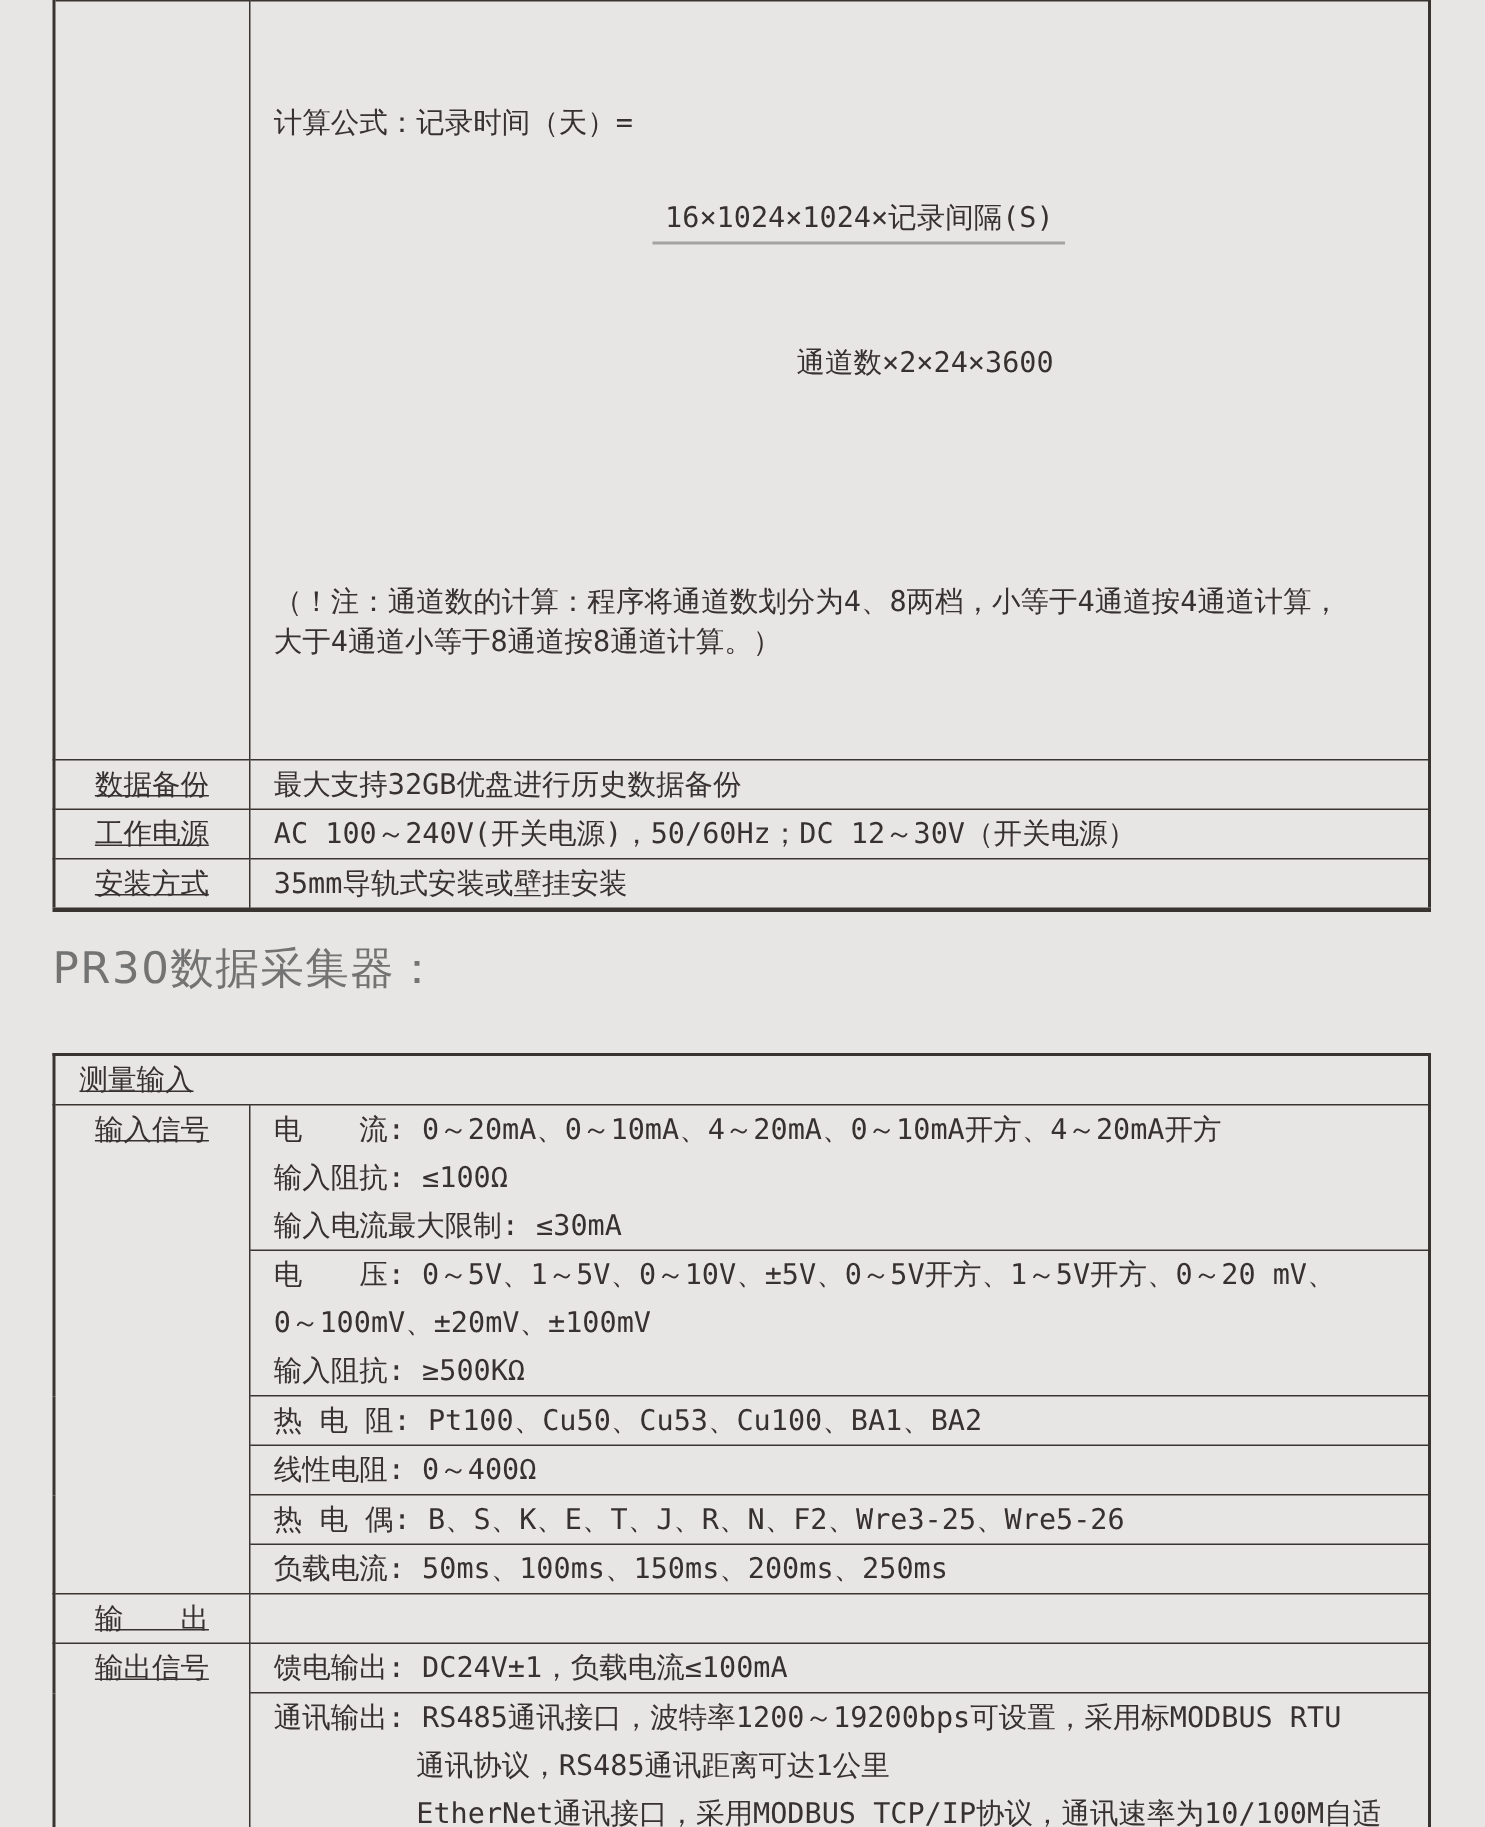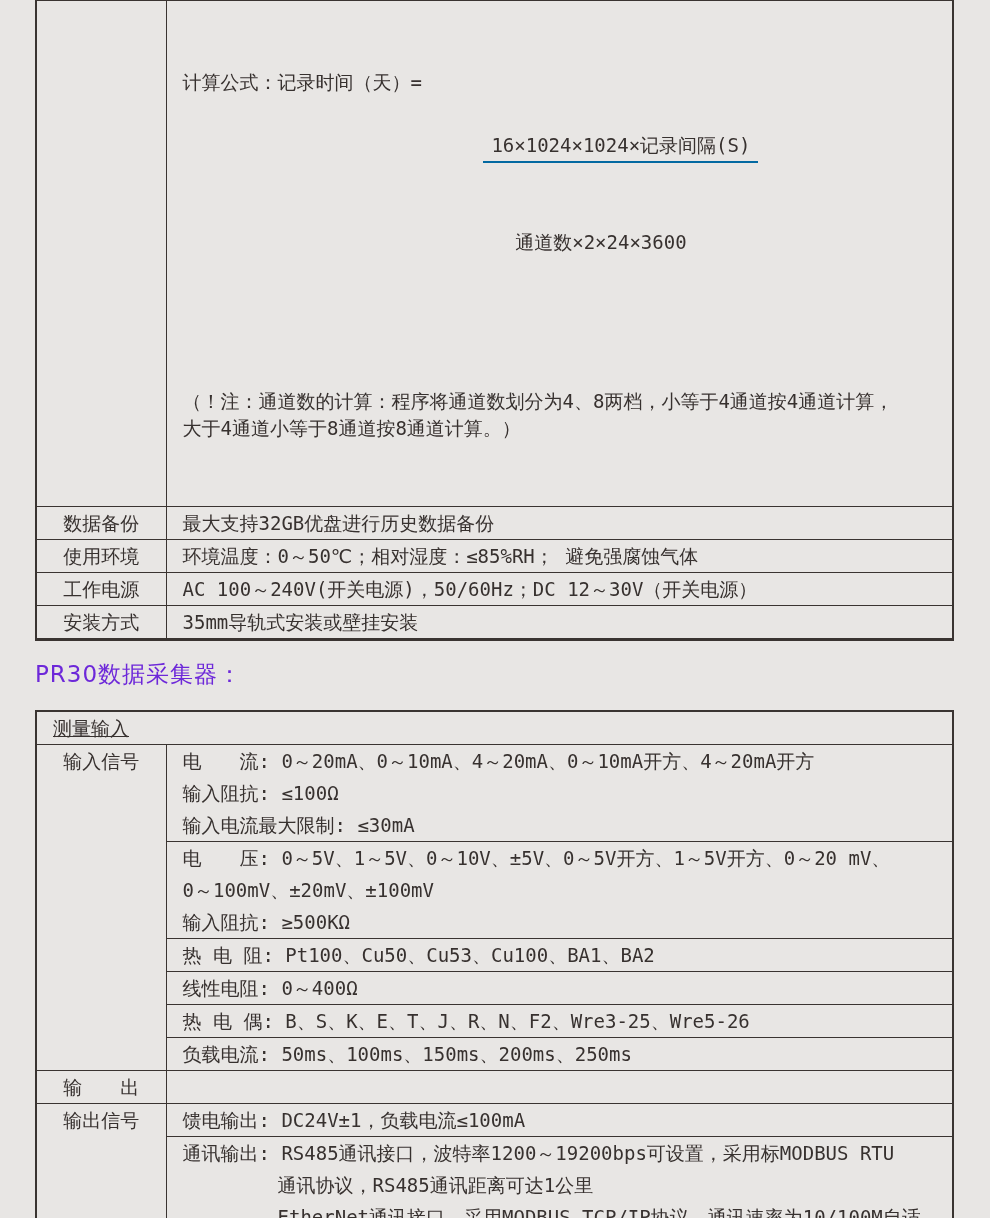--- a/index.html
+++ b/index.html
@@ -18,39 +18,39 @@
   }
   table.spec td{
     border:1.5px solid #3a3431;
     vertical-align:top;
     font-size:19px;
     line-height:32px;
     padding:0 16px;
     overflow:visible;
   }
   col.c1{width:130px;}
-  td.lbl{text-align:center;padding:0 2px;white-space:pre-wrap;}
+  td.lbl{text-align:center;padding:0 2px;white-space:pre-wrap;text-decoration:underline;}
   td.val{white-space:pre-wrap;}
   td.section-full{padding-left:25px;text-decoration:underline;}
   #top-table{border-top:none;border-bottom:3px solid #3a3431;}
   #pr30-table{border-bottom:3px solid #3a3431;}
 
   .formula-cell{padding-top:4px;padding-bottom:2px;}
   .formula-line{display:flex;align-items:flex-start;}
   .formula-prefix{line-height:34px;white-space:pre;}
   .frac{display:inline-block;text-align:center;margin-left:2px;}
-  .frac .num{display:block;border-bottom:2px solid #0369a1;line-height:32px;padding:0 8px;margin-left:48px;}
-  .frac .den{display:block;text-align:center;line-height:30px;padding:0 8px 0 16px;}
+  .frac .num{display:block;border-bottom:2px solid #a3a3a3;line-height:32px;padding:0 8px;}
+  .frac .den{display:block;text-align:right;line-height:30px;padding:0 8px 0 16px;}
   .formula-note{line-height:27px;margin-top:3px;white-space:pre-wrap;}
 
   .page-heading{
-    margin:18px 0 20px 35px;
-    font-size:23px;
+    margin:18px 0 36px 35px;
+    font-size:29px;
     font-family:"DejaVu Sans","Liberation Sans",sans-serif;
-    color:#6d28d9;
+    color:#737373;
     letter-spacing:1px;
   }
 </style>
 </head>
 <body>
 
 <table class="spec" id="top-table">
   <colgroup>
       <col class="c1">
       <col class="c2">
@@ -66,24 +66,20 @@
           <span class="den">通道数×2×24×3600</span>
         </span>
       </div>
       <div class="formula-note">（！注：通道数的计算：程序将通道数划分为4、8两档，小等于4通道按4通道计算，
 大于4通道小等于8通道按8通道计算。）</div>
     </td>
   </tr>
   <tr>
     <td class="lbl">数据备份</td>
     <td class="val">最大支持32GB优盘进行历史数据备份</td>
-  </tr>
-  <tr>
-    <td class="lbl">使用环境</td>
-    <td class="val">环境温度：0～50℃；相对湿度：≤85%RH； 避免强腐蚀气体</td>
   </tr>
   <tr>
     <td class="lbl">工作电源</td>
     <td class="val">AC 100～240V(开关电源)，50/60Hz；DC 12～30V（开关电源）</td>
   </tr>
   <tr>
     <td class="lbl">安装方式</td>
     <td class="val">35mm导轨式安装或壁挂安装</td>
   </tr>
 </tbody>

